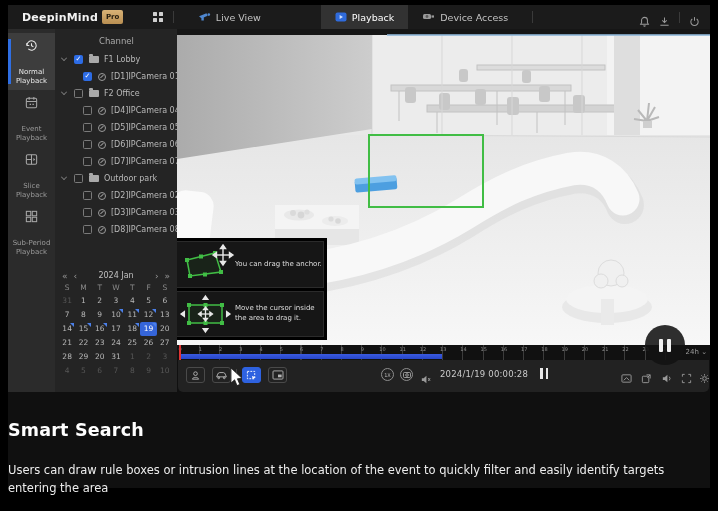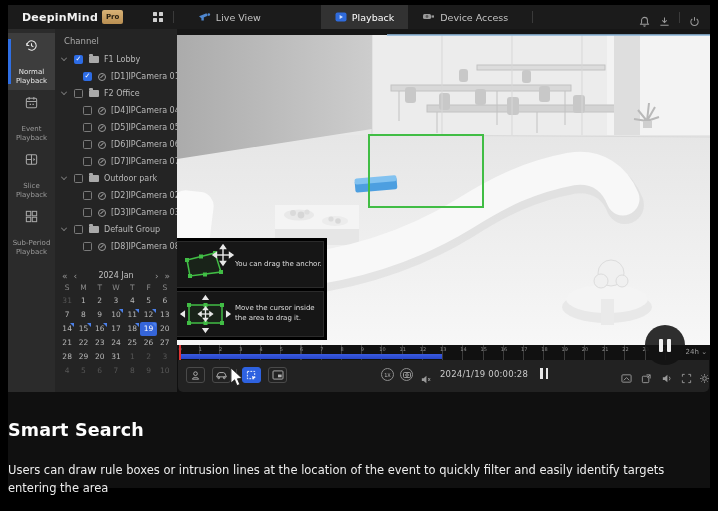--- a/index.html
+++ b/index.html
@@ -31,21 +31,21 @@
   .sidebar { width:47px; background:#2b2b2b; padding-top:4px; }
   .side-item { position:relative; height:57px; display:flex; flex-direction:column; align-items:center; justify-content:center; gap:15px; cursor:pointer; color:#9a9a9a; }
   .side-item.active { background:#3d3d3d; color:#e8e8e8; }
   .side-item.active::before { content:""; position:absolute; left:0; top:6px; bottom:6px; width:3px; background:#2f6fe4; }
   .side-item svg { width:15px; height:15px; stroke:#a8a8a8; fill:none; stroke-width:1.1; }
   .side-item.active svg { stroke:#eaeaea; }
   .side-label { font-size:7px; text-align:center; line-height:1.25; }
 
   
   .chan { width:122px; background:#242424; position:relative; overflow:hidden; }
-  .panel-title { color:#a9a9a9; font-size:8.5px; padding:7px 0 5px 9px; }
+  .panel-title { color:#a9a9a9; font-size:8.5px; padding:7px 0 5px 9px;margin-left:35px; }
   .tree { font-size:8px; color:#b9b9b9; }
   .trow { height:17px; display:flex; align-items:center; cursor:pointer; white-space:nowrap; }
   .trow .chev { width:6px; height:6px; border-right:1.2px solid #8d8d8d; border-bottom:1.2px solid #8d8d8d; transform:rotate(45deg) scale(.7); margin-left:6px; margin-top:-3px; }
   .cbx { width:9px; height:9px; border:1px solid #7a7a7a; border-radius:1.5px; margin-left:7px; flex:none; display:flex; align-items:center; justify-content:center; }
   .cbx.on { background:#2d6ce5; border-color:#2d6ce5; color:#fff; font-size:7px; line-height:1; }
   .fold { width:10px; height:7px; background:#a9a9a9; border-radius:1px; position:relative; margin-left:6px; flex:none; }
   .fold::before { content:""; position:absolute; left:0; top:-2px; width:4px; height:2px; background:#a9a9a9; border-radius:1px 1px 0 0; }
   .camic { width:8px; height:8px; border:1px solid #9a9a9a; border-radius:50%; position:relative; margin-left:6px; flex:none; }
   .camic::after { content:""; position:absolute; left:1px; top:2.6px; width:4px; height:1.2px; background:#9a9a9a; transform:rotate(-40deg); }
   .tlabel { margin-left:5px; }
@@ -254,26 +254,20 @@
             </div>
             <div class="trow child">
               <span class="cbx"></span>
               <span class="camic"></span>
               <span class="tlabel">[D2]IPCamera 02</span>
             </div>
             <div class="trow child">
               <span class="cbx"></span>
               <span class="camic"></span>
               <span class="tlabel">[D3]IPCamera 03</span>
-            </div>
-            <div class="trow">
-              <span class="chev"></span>
-              <span class="cbx"></span>
-              <span class="fold"></span>
-              <span class="tlabel">Default Group</span>
             </div>
             <div class="trow child">
               <span class="cbx"></span>
               <span class="camic"></span>
               <span class="tlabel">[D8]IPCamera 08</span>
             </div>
           </div>
 
         <div class="cal">
           <div class="cal-nav">

